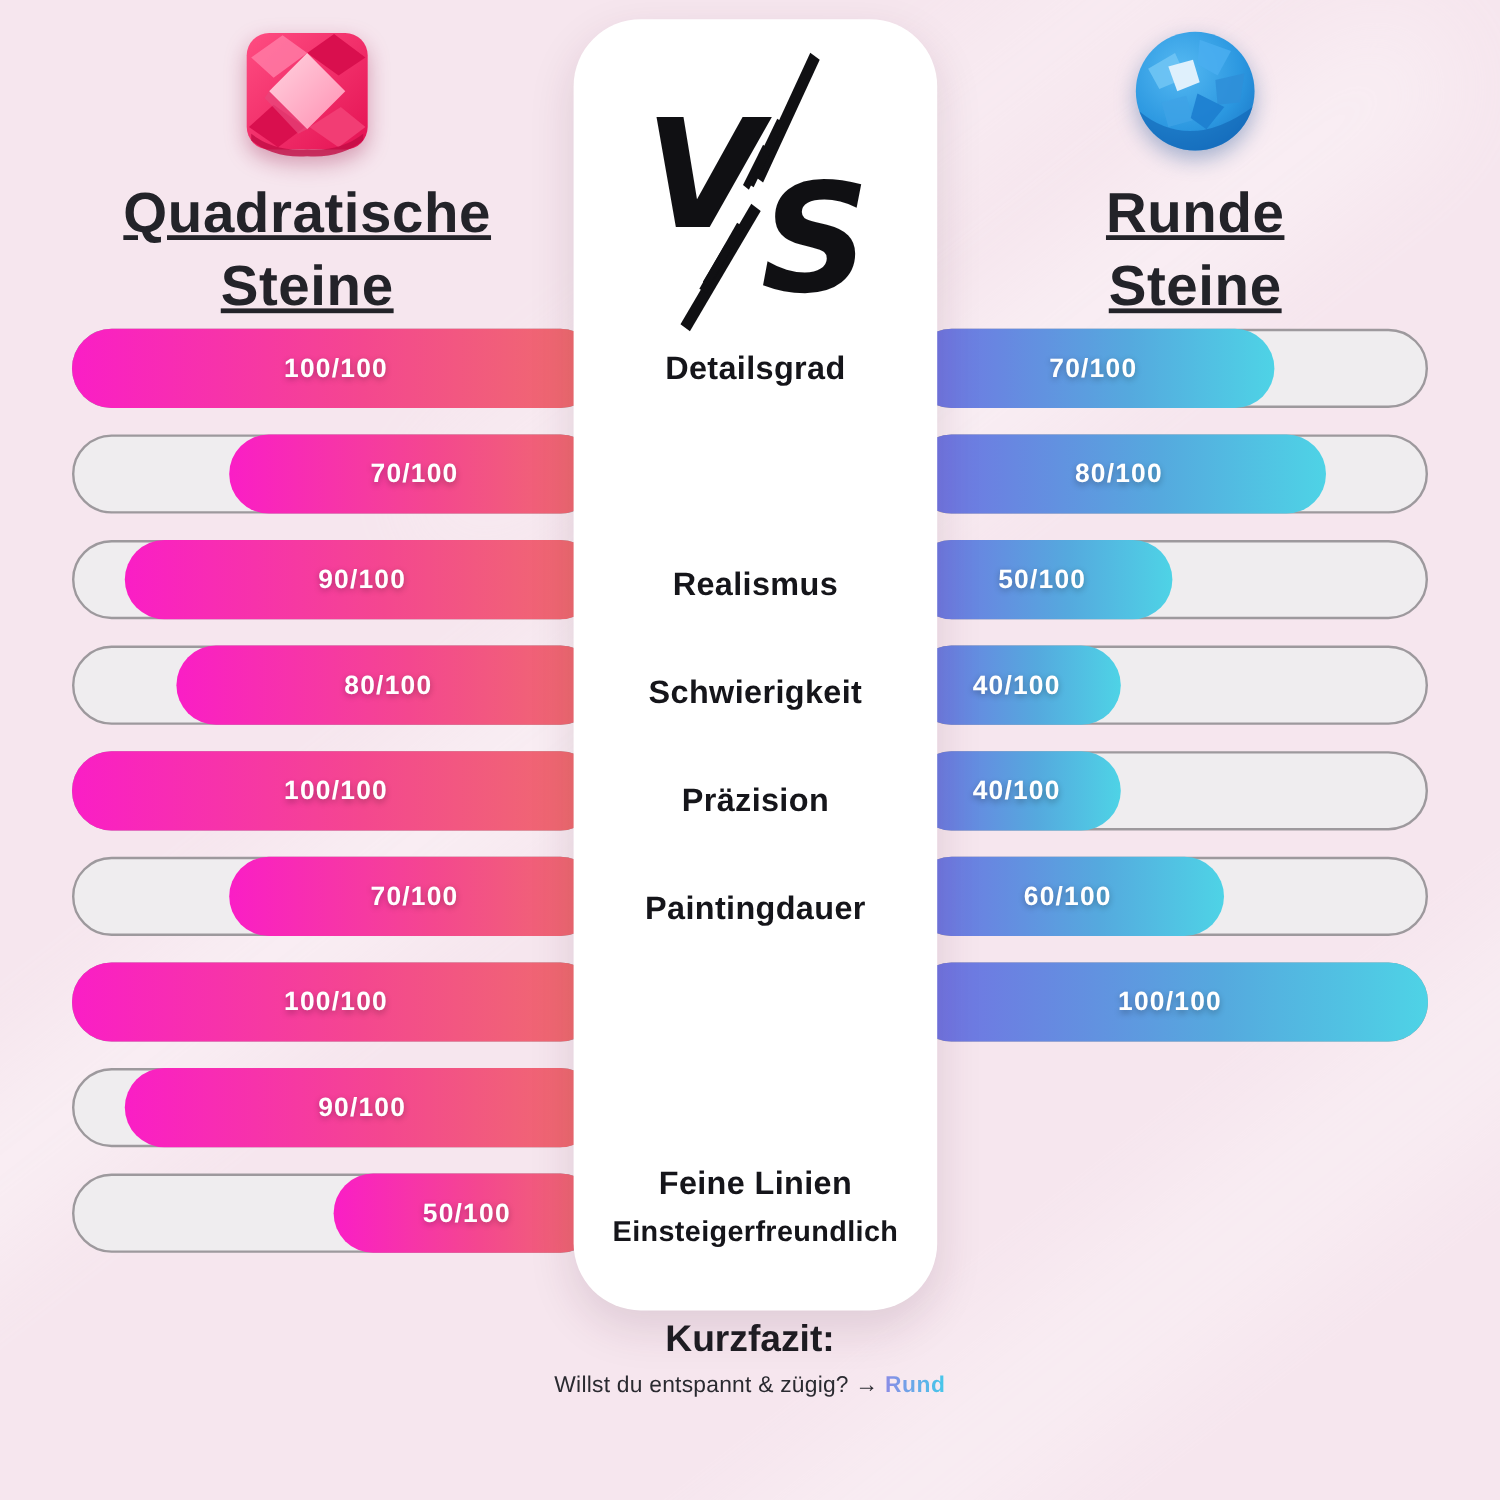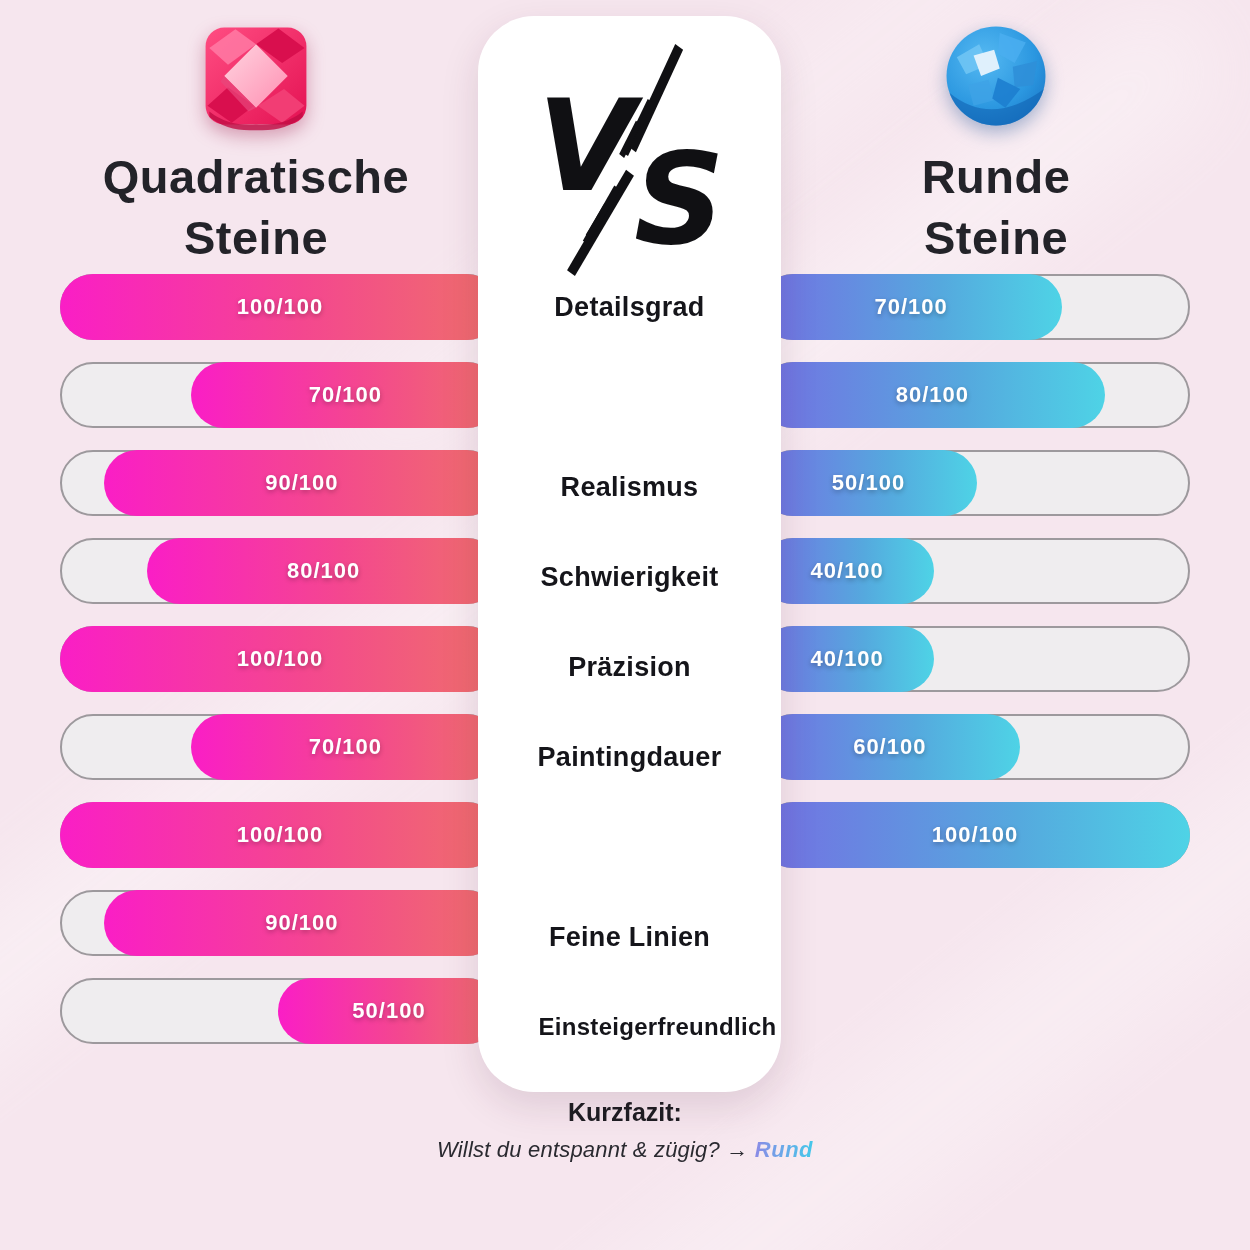--- a/index.html
+++ b/index.html
@@ -14,47 +14,47 @@
   .streak.s2{width:1500px;height:80px;left:200px;top:-60px;opacity:.4;}
   .streak.s3{width:1600px;height:140px;left:100px;top:1060px;opacity:.45;}
 
   
   .side-header{position:absolute;top:20px;width:440px;text-align:center;z-index:1;}
   .side-header.left{left:36px;}
   .side-header.right{left:776px;}
   .side-header .gem{height:112px;display:flex;align-items:flex-start;justify-content:center;}
   .side-header.left .gem svg{filter:drop-shadow(0 7px 9px rgba(150,10,60,.35));}
   .side-header.right .gem svg{filter:drop-shadow(0 7px 9px rgba(10,70,140,.35));}
-  .side-title{margin-top:14px;font-size:47px;line-height:1.3;font-weight:bold;color:#232329;letter-spacing:.5px;}
+  .side-title{margin-top:14px;font-size:47px;line-height:1.3;font-weight:bold;color:#232329;letter-spacing:.5px;text-decoration:underline;}
 
   
   .bars{position:absolute;top:274px;z-index:2;}
   .bars.left-col{left:60px;width:440px;}
   .bars.right-col{left:760px;width:430px;}
   .bar{position:relative;height:66px;border-radius:33px;background:#efedef;
        border:2px solid #9d999d;box-sizing:border-box;margin-bottom:22px;}
   .fill{position:absolute;top:-2px;bottom:-2px;border-radius:33px;
         display:flex;align-items:center;justify-content:center;}
   .fill.fl{right:-2px;background:linear-gradient(90deg,#fa1ec6 0%,#f4478f 55%,#ef6f6b 100%);}
   .fill.fr{left:-2px;background:linear-gradient(90deg,#7470e3 0%,#55a9de 60%,#4ed3e6 100%);}
   .score{color:#fff;font-size:22px;font-weight:bold;letter-spacing:1px;
          text-shadow:0 2px 5px rgba(0,0,0,.28);white-space:nowrap;}
 
   
   .panel{position:absolute;left:478px;top:16px;width:303px;height:1076px;z-index:3;
          background:#ffffff;border-radius:56px;box-shadow:0 14px 38px rgba(70,20,55,.13);}
   .vs-wrap{position:absolute;top:26px;left:0;width:100%;display:flex;justify-content:center;}
   .cat{position:absolute;left:0;width:100%;height:90px;display:flex;align-items:center;justify-content:center;
        font-weight:bold;font-size:27px;color:#15151a;letter-spacing:.3px;white-space:nowrap;}
-  .cat.small{font-size:24px;padding-left:28px;}
+  .cat.small{font-size:24px;}
 
   
   .footer{position:absolute;left:0;top:1098px;width:100%;text-align:center;z-index:1;color:#2a2a30;}
-  .footer .head{font-size:25px;font-weight:bold;margin-bottom:10px;color:#1d1d22;}
-  .footer .line{font-size:22px;margin-top:6px;letter-spacing:.2px;font-style:italic;}
+  .footer .head{font-size:31px;font-weight:bold;margin-bottom:10px;color:#1d1d22;}
+  .footer .line{font-size:19px;margin-top:6px;letter-spacing:.2px;}
   .grad-text{font-weight:bold;letter-spacing:.5px;background-clip:text;-webkit-background-clip:text;color:transparent;}
   .grad-blue{background-image:linear-gradient(90deg,#8b8be6,#45c8ea);}
   .grad-pink{background-image:linear-gradient(90deg,#e23aa4,#fb8b51);}
 </style>
 </head>
 <body>
 
 <div class="streak s1"></div>
 <div class="streak s2"></div>
 <div class="streak s3"></div>
@@ -218,21 +218,21 @@
       </g>
       <text x="26" y="150" font-family="'DejaVu Sans', sans-serif" font-style="italic" font-weight="bold" font-size="128" fill="#101013">V</text>
       <text x="124" y="204" font-family="'DejaVu Sans', sans-serif" font-style="italic" font-weight="bold" font-size="128" fill="#101013">S</text>
     </svg>
   </div>
   <div class="cat" style="top:246px">Detailsgrad</div>
   <div class="cat" style="top:426px">Realismus</div>
   <div class="cat" style="top:516px">Schwierigkeit</div>
   <div class="cat" style="top:606px">Präzision</div>
   <div class="cat" style="top:696px">Paintingdauer</div>
-  <div class="cat" style="top:876px">Feine Linien</div>
+  <div class="cat" style="top:925px">Feine Linien</div>
   <div class="cat small" style="top:966px">Einsteigerfreundlich</div>
 </div>
 
 <div class="footer">
   <div class="head">Kurzfazit:</div>
   <div class="line">
     <span>Willst du entspannt &amp; zügig? →</span>
     <span class="grad-text grad-blue">Rund</span>
   </div>
 </div>

